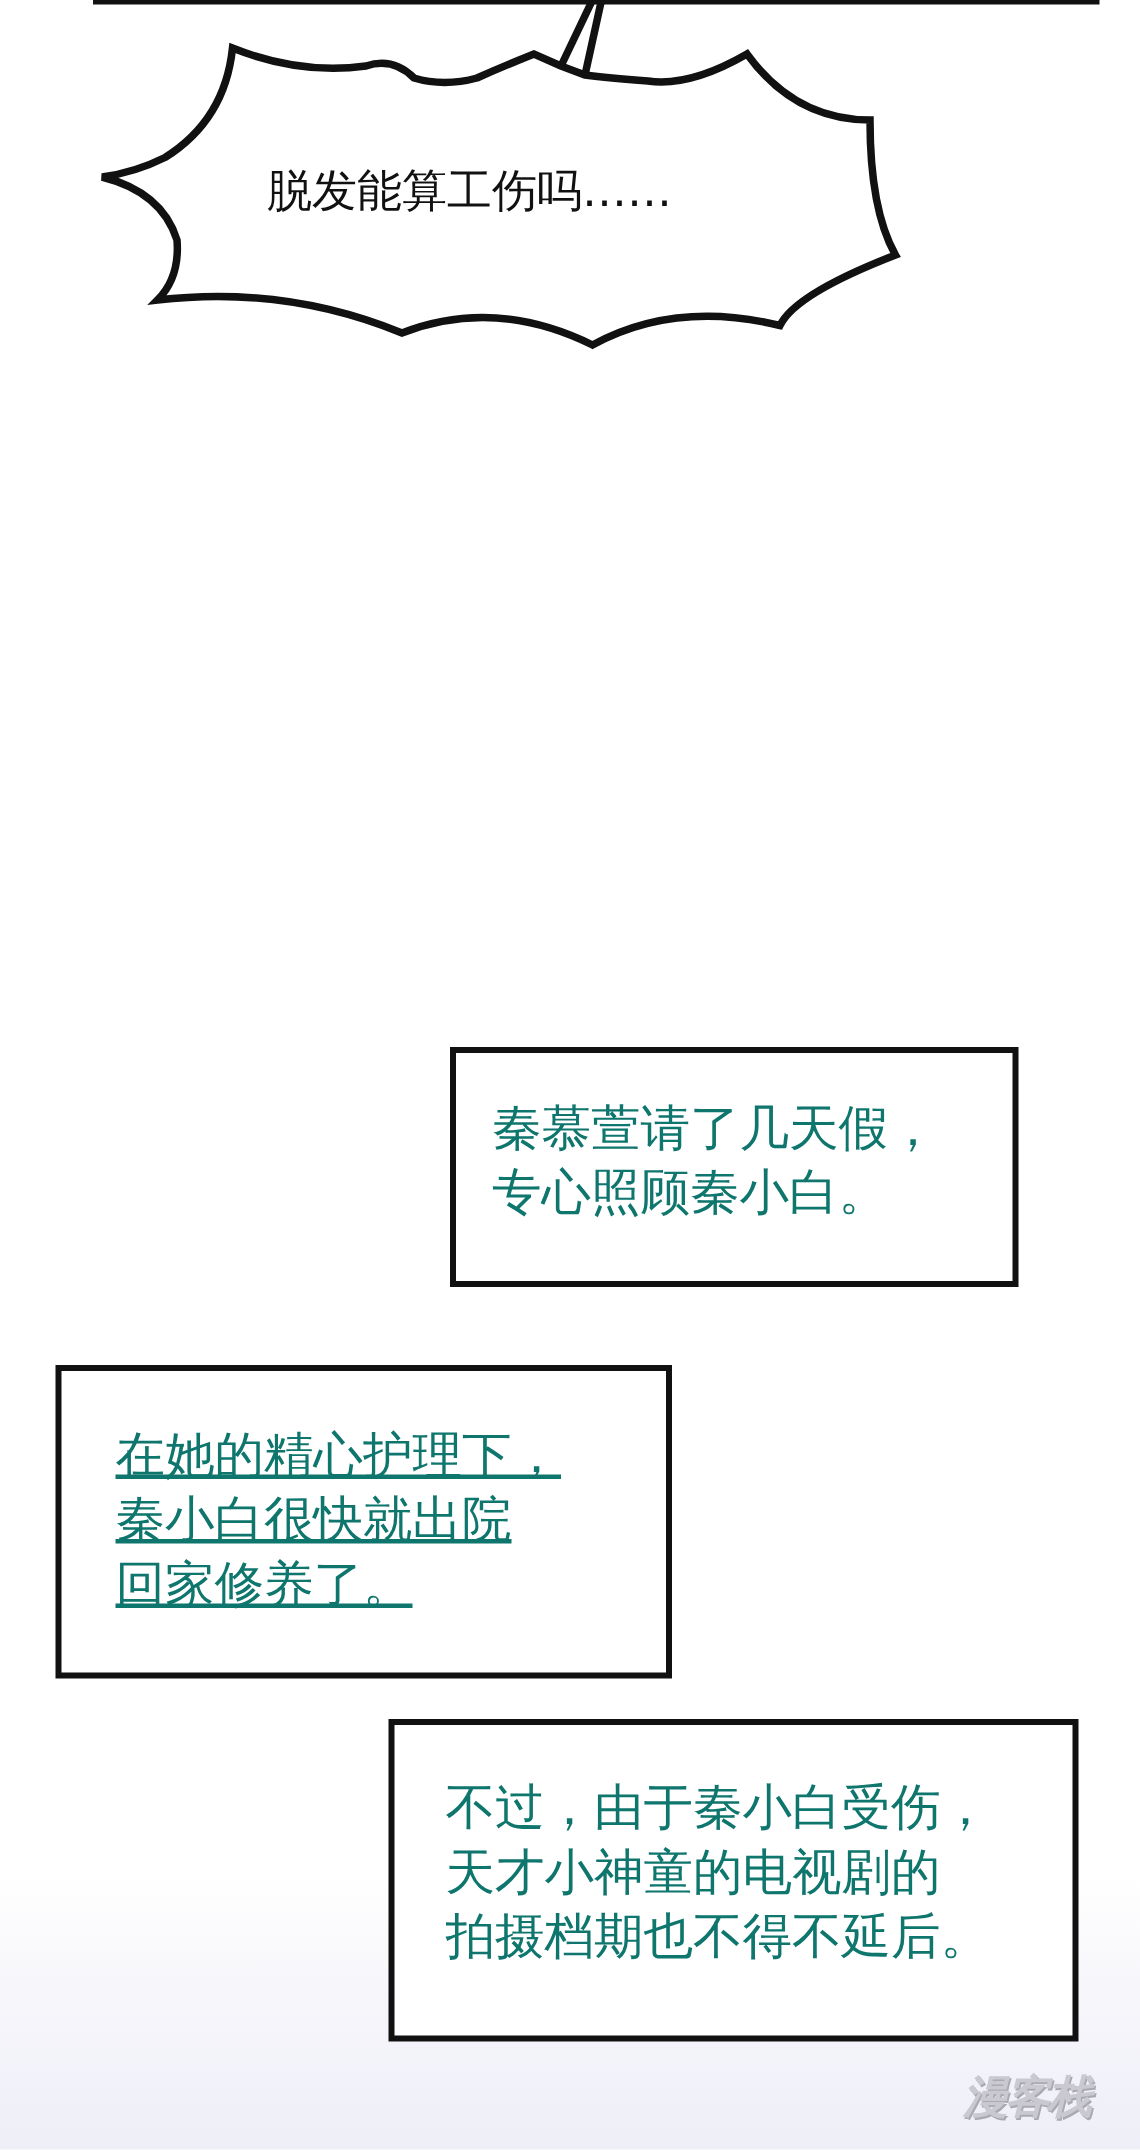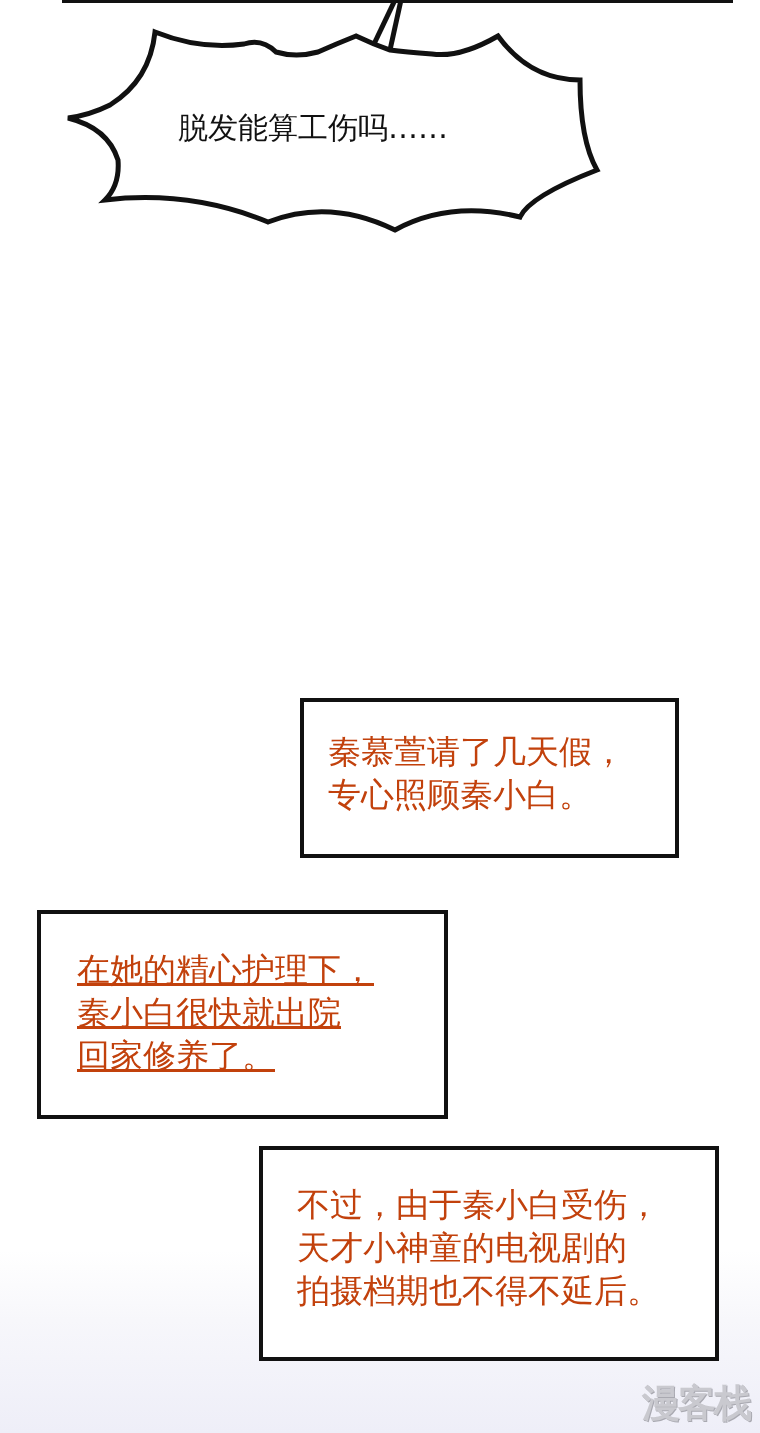--- a/index.html
+++ b/index.html
@@ -20,29 +20,29 @@
     }
     .bubble-svg { position: absolute; left: 0; top: 0; }
     .bubble-text {
       position: absolute; left: 178px; top: 110px;
       font-size: 30px; line-height: 36px; color: #111; white-space: nowrap;
       letter-spacing: 0px;
     }
     .caption {
       position: absolute; box-sizing: border-box;
       border: 4px solid #111; background: #fff;
-      color: #c2410c; font-size: 33px; line-height: 43px;
+      color: #0f766e; font-size: 33px; line-height: 43px;
       white-space: pre-line;
     }
     .cap1 { left: 300px; top: 698px; width: 379px; height: 160px; padding: 28px 0 0 24px; }
     .cap2 { left: 37px; top: 910px; width: 411px; height: 209px; padding: 34px 0 0 36px; text-decoration: underline; }
     .cap3 { left: 259px; top: 1146px; width: 460px; height: 215px; padding: 33px 0 4px 34px; }
     .watermark {
       position: absolute; left: 642px; top: 1378px;
-      font-size: 38px; font-weight: bold; 
+      font-size: 30px; font-weight: bold; font-style: italic;
       color: #c9c9cf; letter-spacing: -2px;
       text-shadow: 1px 1px 0 #a9a9b1;
     }
   </style>
 </head>
 <body>
 
 <div class="page">
 
   <div class="panel-edge"></div>

